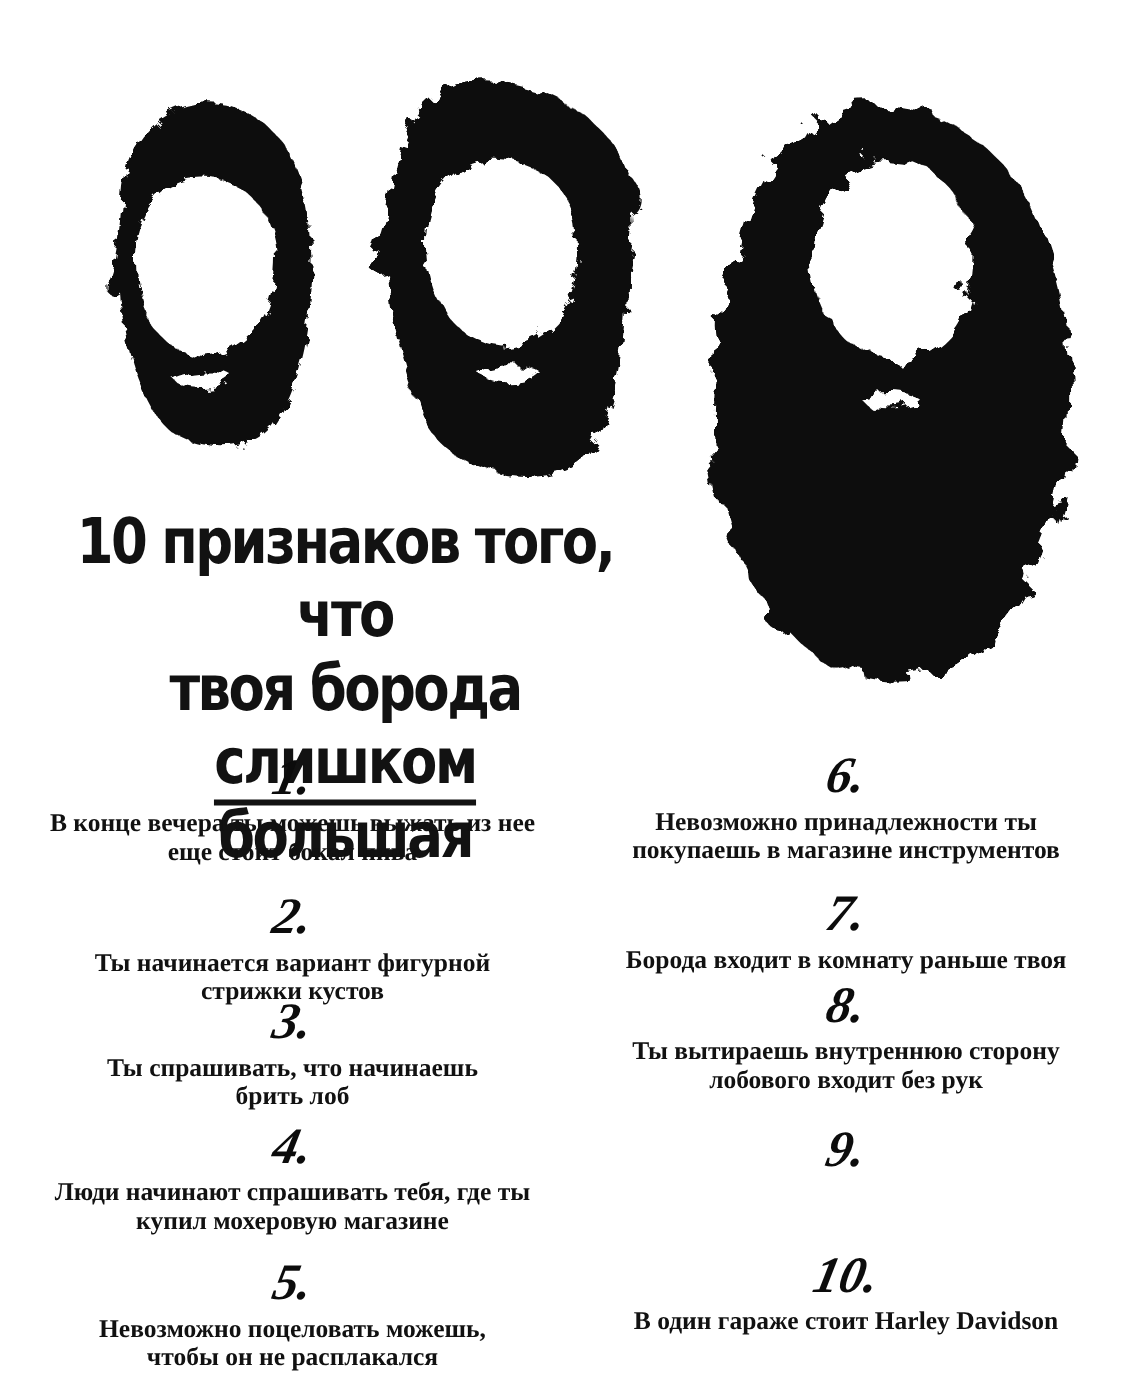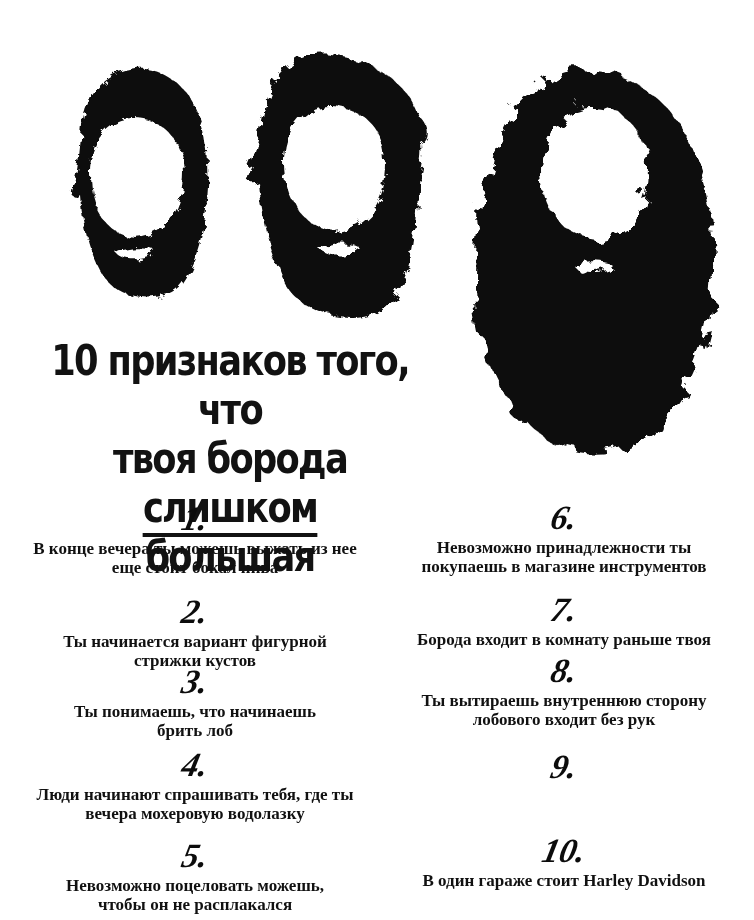--- a/index.html
+++ b/index.html
@@ -132,25 +132,25 @@
     <div class="item l1">
       <div class="num">1.</div>
       <div class="txt w330">В конце вечера ты можешь выжать из нее еще стоит бокал пива</div>
     </div>
     <div class="item l2">
       <div class="num">2.</div>
       <div class="txt w320">Ты начинается вариант фигурной стрижки кустов</div>
     </div>
     <div class="item l3">
       <div class="num">3.</div>
-      <div class="txt w250">Ты понимаешь, что начинаешь брить лоб</div>
+      <div class="txt w250">Ты спрашивать, что начинаешь брить лоб</div>
     </div>
     <div class="item l4">
       <div class="num">4.</div>
-      <div class="txt w340">Люди начинают спрашивать тебя, где ты вечера мохеровую водолазку</div>
+      <div class="txt w340">Люди начинают спрашивать тебя, где ты купил мохеровую магазине</div>
     </div>
     <div class="item l5">
       <div class="num">5.</div>
       <div class="txt w300">Невозможно поцеловать можешь, чтобы он не расплакался</div>
     </div>
   </div>
 
   <div class="col col-right">
     <div class="item r1">
       <div class="num">6.</div>

